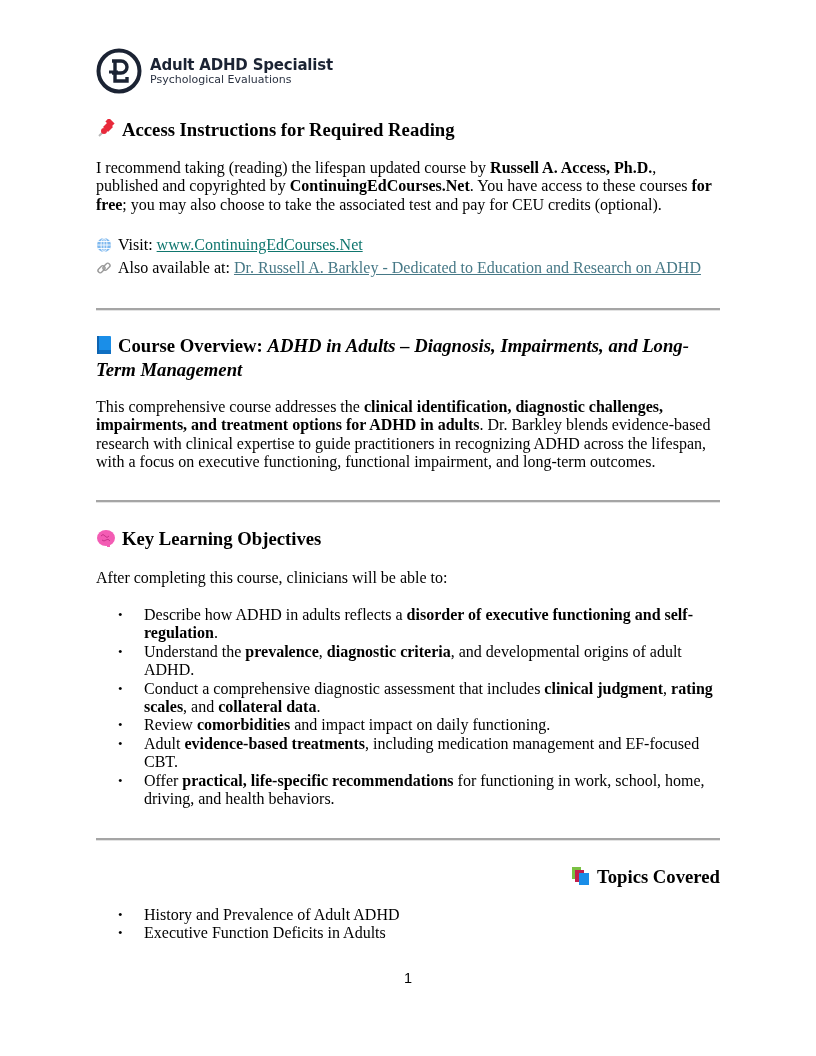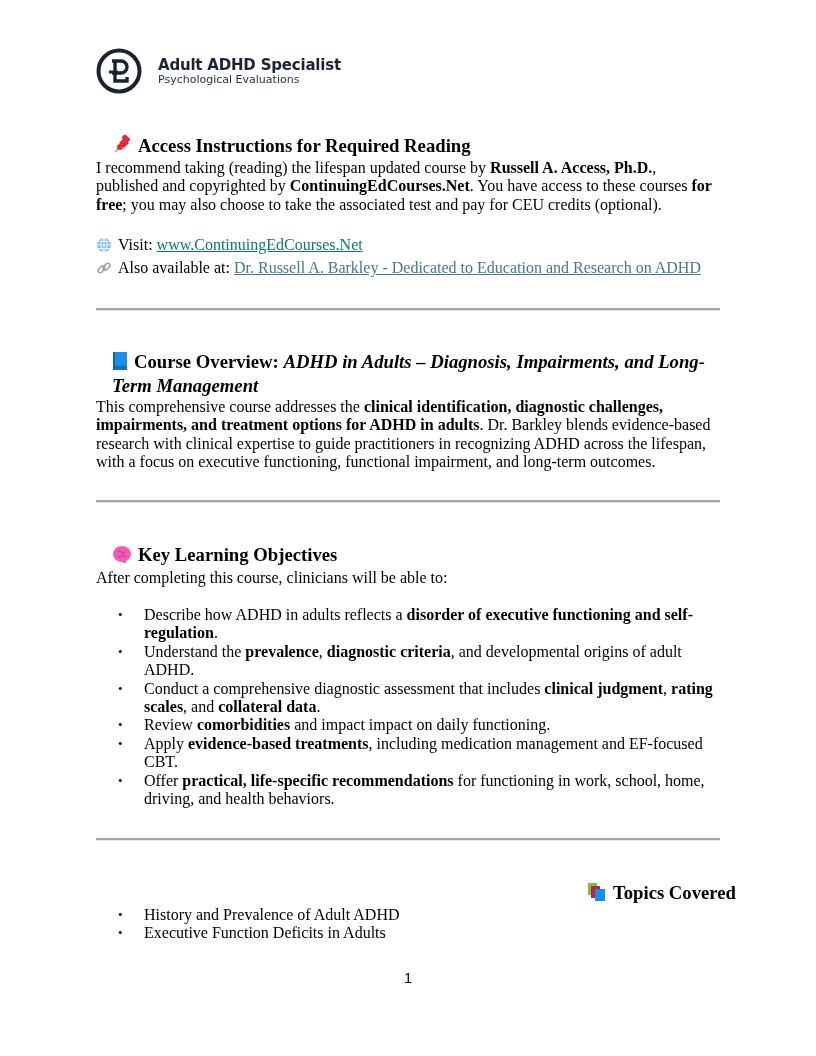--- a/index.html
+++ b/index.html
@@ -23,21 +23,21 @@
       height: 50px;
       display: flex;
       align-items: center;
     }
     .logo-mark {
       width: 46px;
       height: 46px;
       display: block;
     }
     .logo-text {
-      margin-left: 16px;
+      margin-left: 8px;
       display: flex;
       flex-direction: column;
       justify-content: center;
       font-family: "DejaVu Sans", "Liberation Sans", sans-serif;
       color: #1b2333;
     }
     .logo-title {
       font-size: 15px;
       font-weight: bold;
       line-height: 17px;
@@ -46,21 +46,21 @@
     .logo-sub {
       font-size: 11px;
       line-height: 12px;
       color: #2a3242;
     }
 
     h2 {
       position: absolute;
       left: 96px;
       width: 624px;
-      margin: 16px;
+      margin: 0;
       font-size: 18.7px;
       font-weight: bold;
       line-height: 24px;
     }
     h2 .hicon {
       display: inline-block;
       vertical-align: -3px;
       margin-right: 6px;
     }
     p.body {
@@ -196,21 +196,21 @@
   </svg><span>Key Learning Objectives</span>
 </h2>
 
 <p class="body" style="top:569px;">After completing this course, clinicians will be able to:</p>
 
 <ul class="list" style="top:606px;">
   <li><span class="bullet">•</span><span>Describe how ADHD in adults reflects a </span><b>disorder of executive functioning and self-regulation</b><span>.</span></li>
   <li><span class="bullet">•</span><span>Understand the </span><b>prevalence</b><span>, </span><b>diagnostic criteria</b><span>, and developmental origins of adult ADHD.</span></li>
   <li><span class="bullet">•</span><span>Conduct a comprehensive diagnostic assessment that includes </span><b>clinical judgment</b><span>, </span><b>rating scales</b><span>, and </span><b>collateral data</b><span>.</span></li>
   <li><span class="bullet">•</span><span>Review </span><b>comorbidities</b><span> and impact impact on daily functioning.</span></li>
-  <li><span class="bullet">•</span><span>Apply </span><b>evidence-based treatments</b><span>, including medication management and EF-focused CBT.</span></li>
+  <li><span class="bullet">•</span><span>Adult </span><b>evidence-based treatments</b><span>, including medication management and EF-focused CBT.</span></li>
   <li><span class="bullet">•</span><span>Offer </span><b>practical, life-specific recommendations</b><span> for functioning in work, school, home, driving, and health behaviors.</span></li>
 </ul>
 
 <div class="rule" style="top:838px;"></div>
 
 <h2 style="top:865px;text-align:right;">
   <svg class="hicon" width="20" height="20" viewBox="0 0 20 20">
     <rect x="1" y="1" width="9" height="12" fill="#7ac143"></rect>
     <rect x="4" y="4" width="9" height="12" fill="#c21f4b"></rect>
     <rect x="8" y="7" width="10" height="12" fill="#1a8ee8"></rect>

